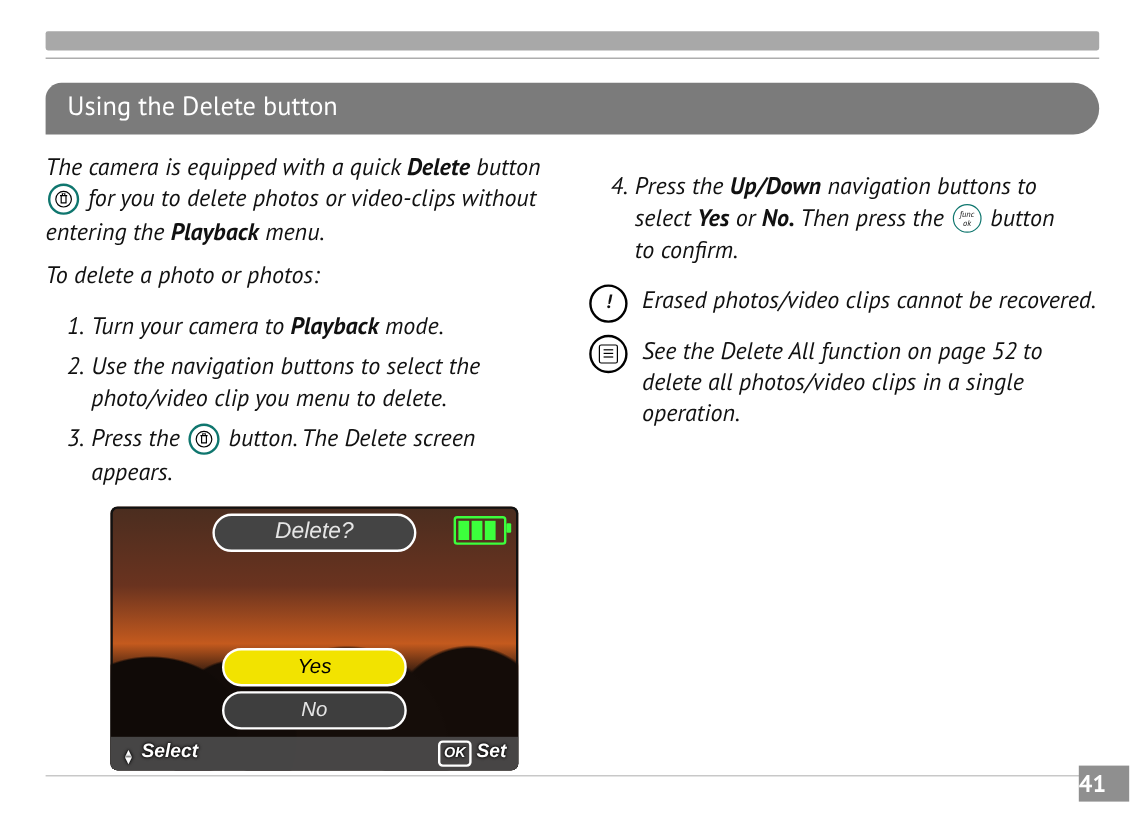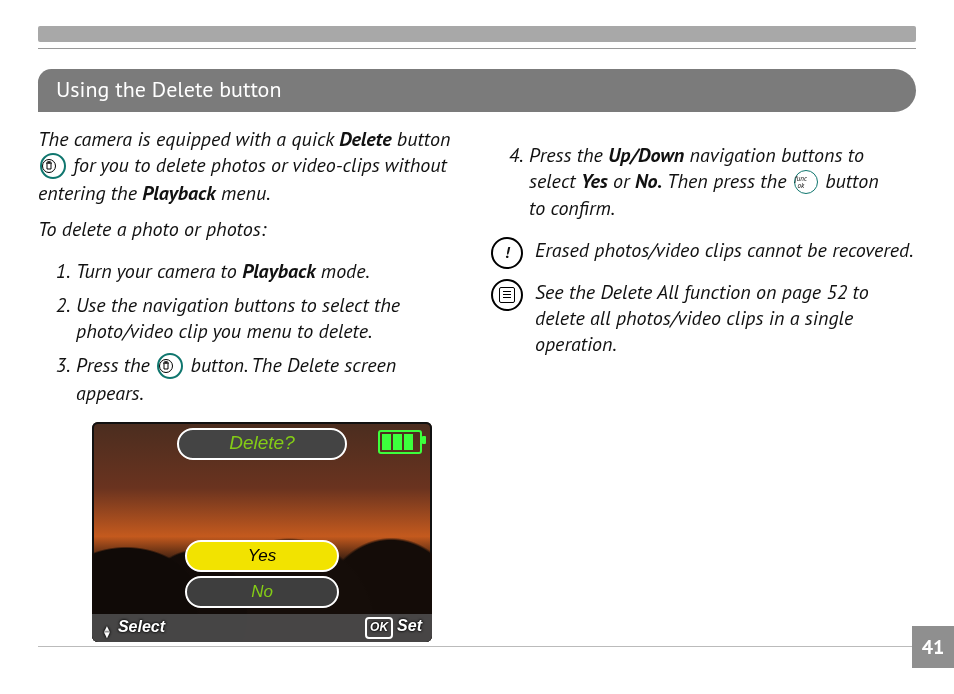--- a/index.html
+++ b/index.html
@@ -51,21 +51,21 @@
   li{margin:0 0 8px 0;}
   .li-hang{padding-left:2px;}
   b{font-weight:700;}
 
   
   .icon-circ{
     display:inline-flex;
     vertical-align:middle;
     width:22px;height:22px;
     border:2px solid #0f766e;border-radius:50%;
-    align-items:center;justify-content:flex-start;
+    align-items:center;justify-content:center;
     font-size:11px;line-height:1;
     position:relative;top:-1px;
     margin:0 2px;
   }
   .icon-circ .inner-ring{
     border:1.5px solid #000;border-radius:50%;
     width:12px;height:12px;display:flex;align-items:center;justify-content:center;
   }
   .icon-circ svg{display:block;}
 
@@ -85,21 +85,21 @@
     position:absolute;inset:0;
     background:
       radial-gradient(120px 90px at 10% 82%, #100a07 0 60%, transparent 62%),
       radial-gradient(90px 110px at 30% 88%, #120b08 0 58%, transparent 60%),
       radial-gradient(140px 150px at 58% 95%, #150d09 0 60%, transparent 62%),
       radial-gradient(120px 140px at 88% 92%, #140c08 0 60%, transparent 62%);
     pointer-events:none;
   }
   .lcd .pill{
     position:absolute;left:50%;transform:translateX(-50%);
-    background:#444;border:2px solid #fff;color:#84cc16;
+    background:#444;border:2px solid #fff;color:#e5e5e5;
     border-radius:20px;text-align:center;
     display:flex;align-items:center;justify-content:center;
     font-family:Arial,sans-serif;
   }
   .lcd .title{top:6px;width:166px;height:28px;font-size:19px;}
   .lcd .opt{width:150px;height:28px;font-size:17px;}
   .lcd .opt.yes{top:118px;background:var(--yellow);color:#000;border-color:#fff;}
   .lcd .opt.no{top:154px;background:#3e3e3e;text-align:right;}
   .lcd .battery{
     position:absolute;top:8px;right:10px;width:40px;height:20px;
@@ -133,23 +133,23 @@
   .note .nicon.lines::before{
     content:"";width:14px;height:14px;border:1.5px solid #000;border-radius:2px;
     background:linear-gradient(#000 0 0) center 3px/8px 1.2px no-repeat,
                linear-gradient(#000 0 0) center 6px/8px 1.2px no-repeat,
                linear-gradient(#000 0 0) center 9px/8px 1.2px no-repeat;
   }
   .note .ntext{flex:1;}
 
   
   .pagenum{
-    position:absolute;right:0;bottom:26px;
-    width:42px;height:42px;background:#8f8f8f;color:#fff;
-    display:flex;align-items:center;justify-content:center;
+    position:absolute;right:13px;bottom:26px;
+    width:42px;height:30px;background:#8f8f8f;color:#fff;
+    display:flex;align-items:center;justify-content:flex-start;
     font-weight:700;font-size:20px;
   }
   .bottomline{
     position:absolute;left:38px;right:42px;bottom:47px;height:1px;background:#bbb;
   }
 </style>
 </head>
 <body>
 
 <div class="page">

